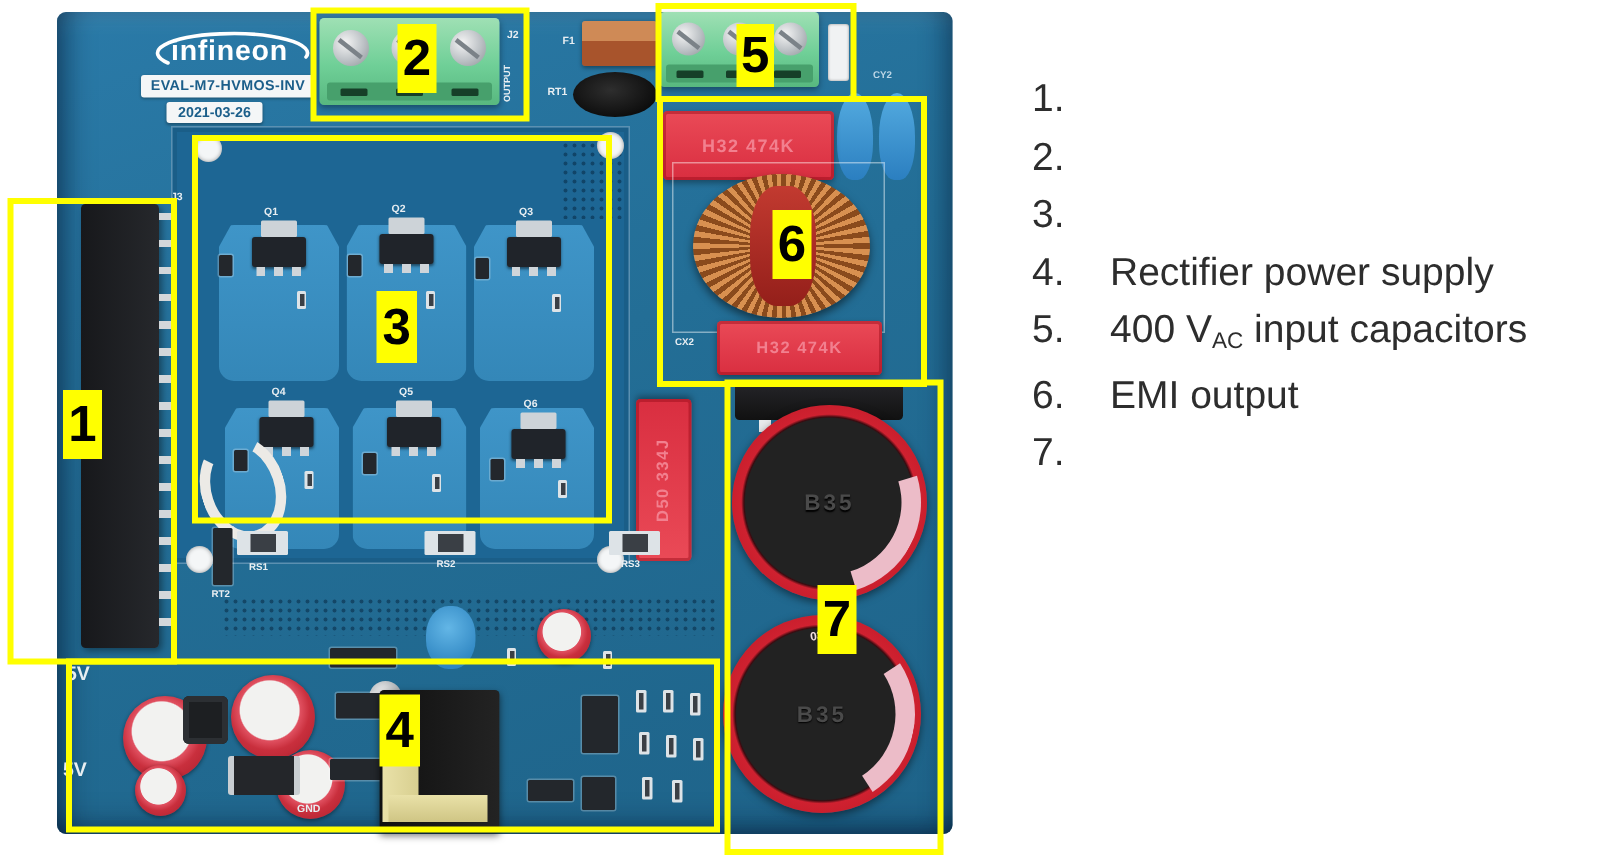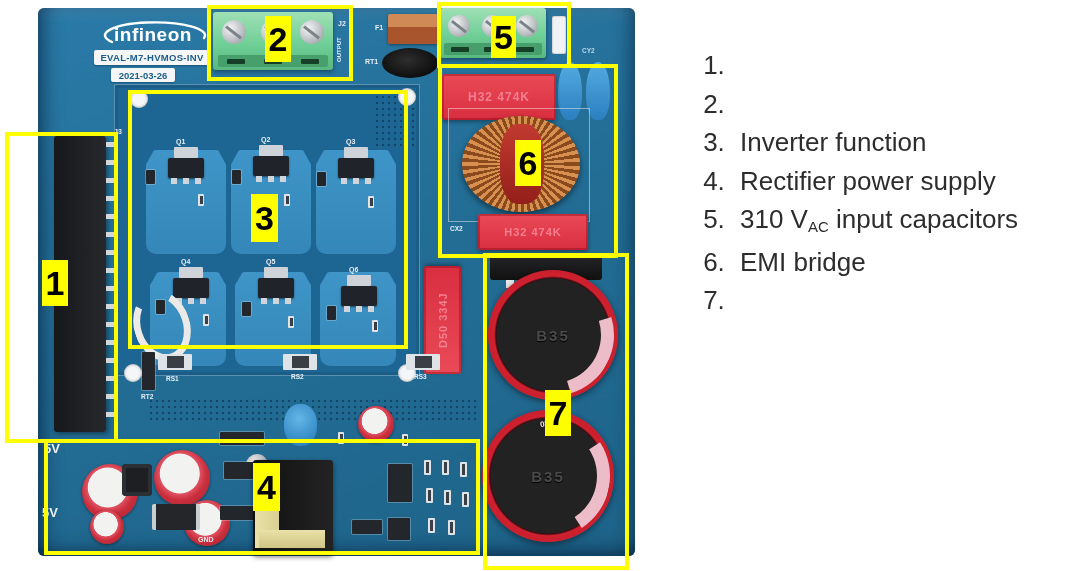--- a/index.html
+++ b/index.html
@@ -3,21 +3,21 @@
 <meta charset="utf-8">
 <style>
   :root{
     --pcb:#236e96; --pcb-dark:#16506f; --panel:#1d6694; --pour:#3a8fc2;
     --highlight:#ffff00; --green:#6fcf97; --green-light:#9fe0b4; --green-dark:#2e7d4f;
     --film-red:#e23b49; --film-text:#f2808f; --buscap-red:#cf2130; --copper:#c98434;
     --legend-text:#2d2d2d; --silk:#e8eef2;
   }
   html,body{margin:0;padding:0;background:#fff;}
   #stage{position:relative;width:1080px;height:571px;background:#fff;overflow:hidden;
-         font-family:"Liberation Sans",sans-serif;text-align:center;}
+         font-family:"Liberation Sans",sans-serif;}
   .abs{position:absolute;}
   
   #board{position:absolute;left:38px;top:8px;width:597px;height:548px;border-radius:6px;
     background:linear-gradient(160deg,#2a7aa8 0%,#236e96 45%,#1e6389 100%);
     box-shadow:inset 16px 0 20px -12px rgba(0,20,45,.6), inset -14px 0 18px -10px rgba(0,20,45,.45),
                inset 0 -16px 20px -12px rgba(0,20,45,.55), inset 0 12px 16px -10px rgba(255,255,255,.14);}
   .silk{position:absolute;color:var(--silk);font-weight:bold;line-height:1;white-space:nowrap;}
   .vtext{writing-mode:vertical-rl;transform:rotate(180deg);}
   .hole{position:absolute;border-radius:50%;background:#f4f6f7;box-shadow:inset 0 0 3px rgba(0,0,0,.4);}
   .panel{position:absolute;background:var(--panel);border:1px solid rgba(255,255,255,.28);
@@ -255,33 +255,32 @@
 
   <div id="legend">
     <div class="l-row">
       <span class="l-num">1.</span>
     </div>
     <div class="l-row">
       <span class="l-num">2.</span>
     </div>
     <div class="l-row">
       <span class="l-num">3.</span>
-      <span class="l-text">Inverter function</span>
     </div>
     <div class="l-row">
       <span class="l-num">4.</span>
       <span class="l-text">Rectifier power supply</span>
     </div>
     <div class="l-row">
       <span class="l-num">5.</span>
-      <span class="l-text"><span>310 V</span><span class="l-sub">AC</span><span> input capacitors</span></span>
+      <span class="l-text"><span>400 V</span><span class="l-sub">AC</span><span> input capacitors</span></span>
     </div>
     <div class="l-row">
       <span class="l-num">6.</span>
-      <span class="l-text">EMI bridge</span>
+      <span class="l-text">EMI output</span>
     </div>
     <div class="l-row">
       <span class="l-num">7.</span>
       <span class="l-text">
       </span>
     </div>
   </div>
 
 </div>
 

